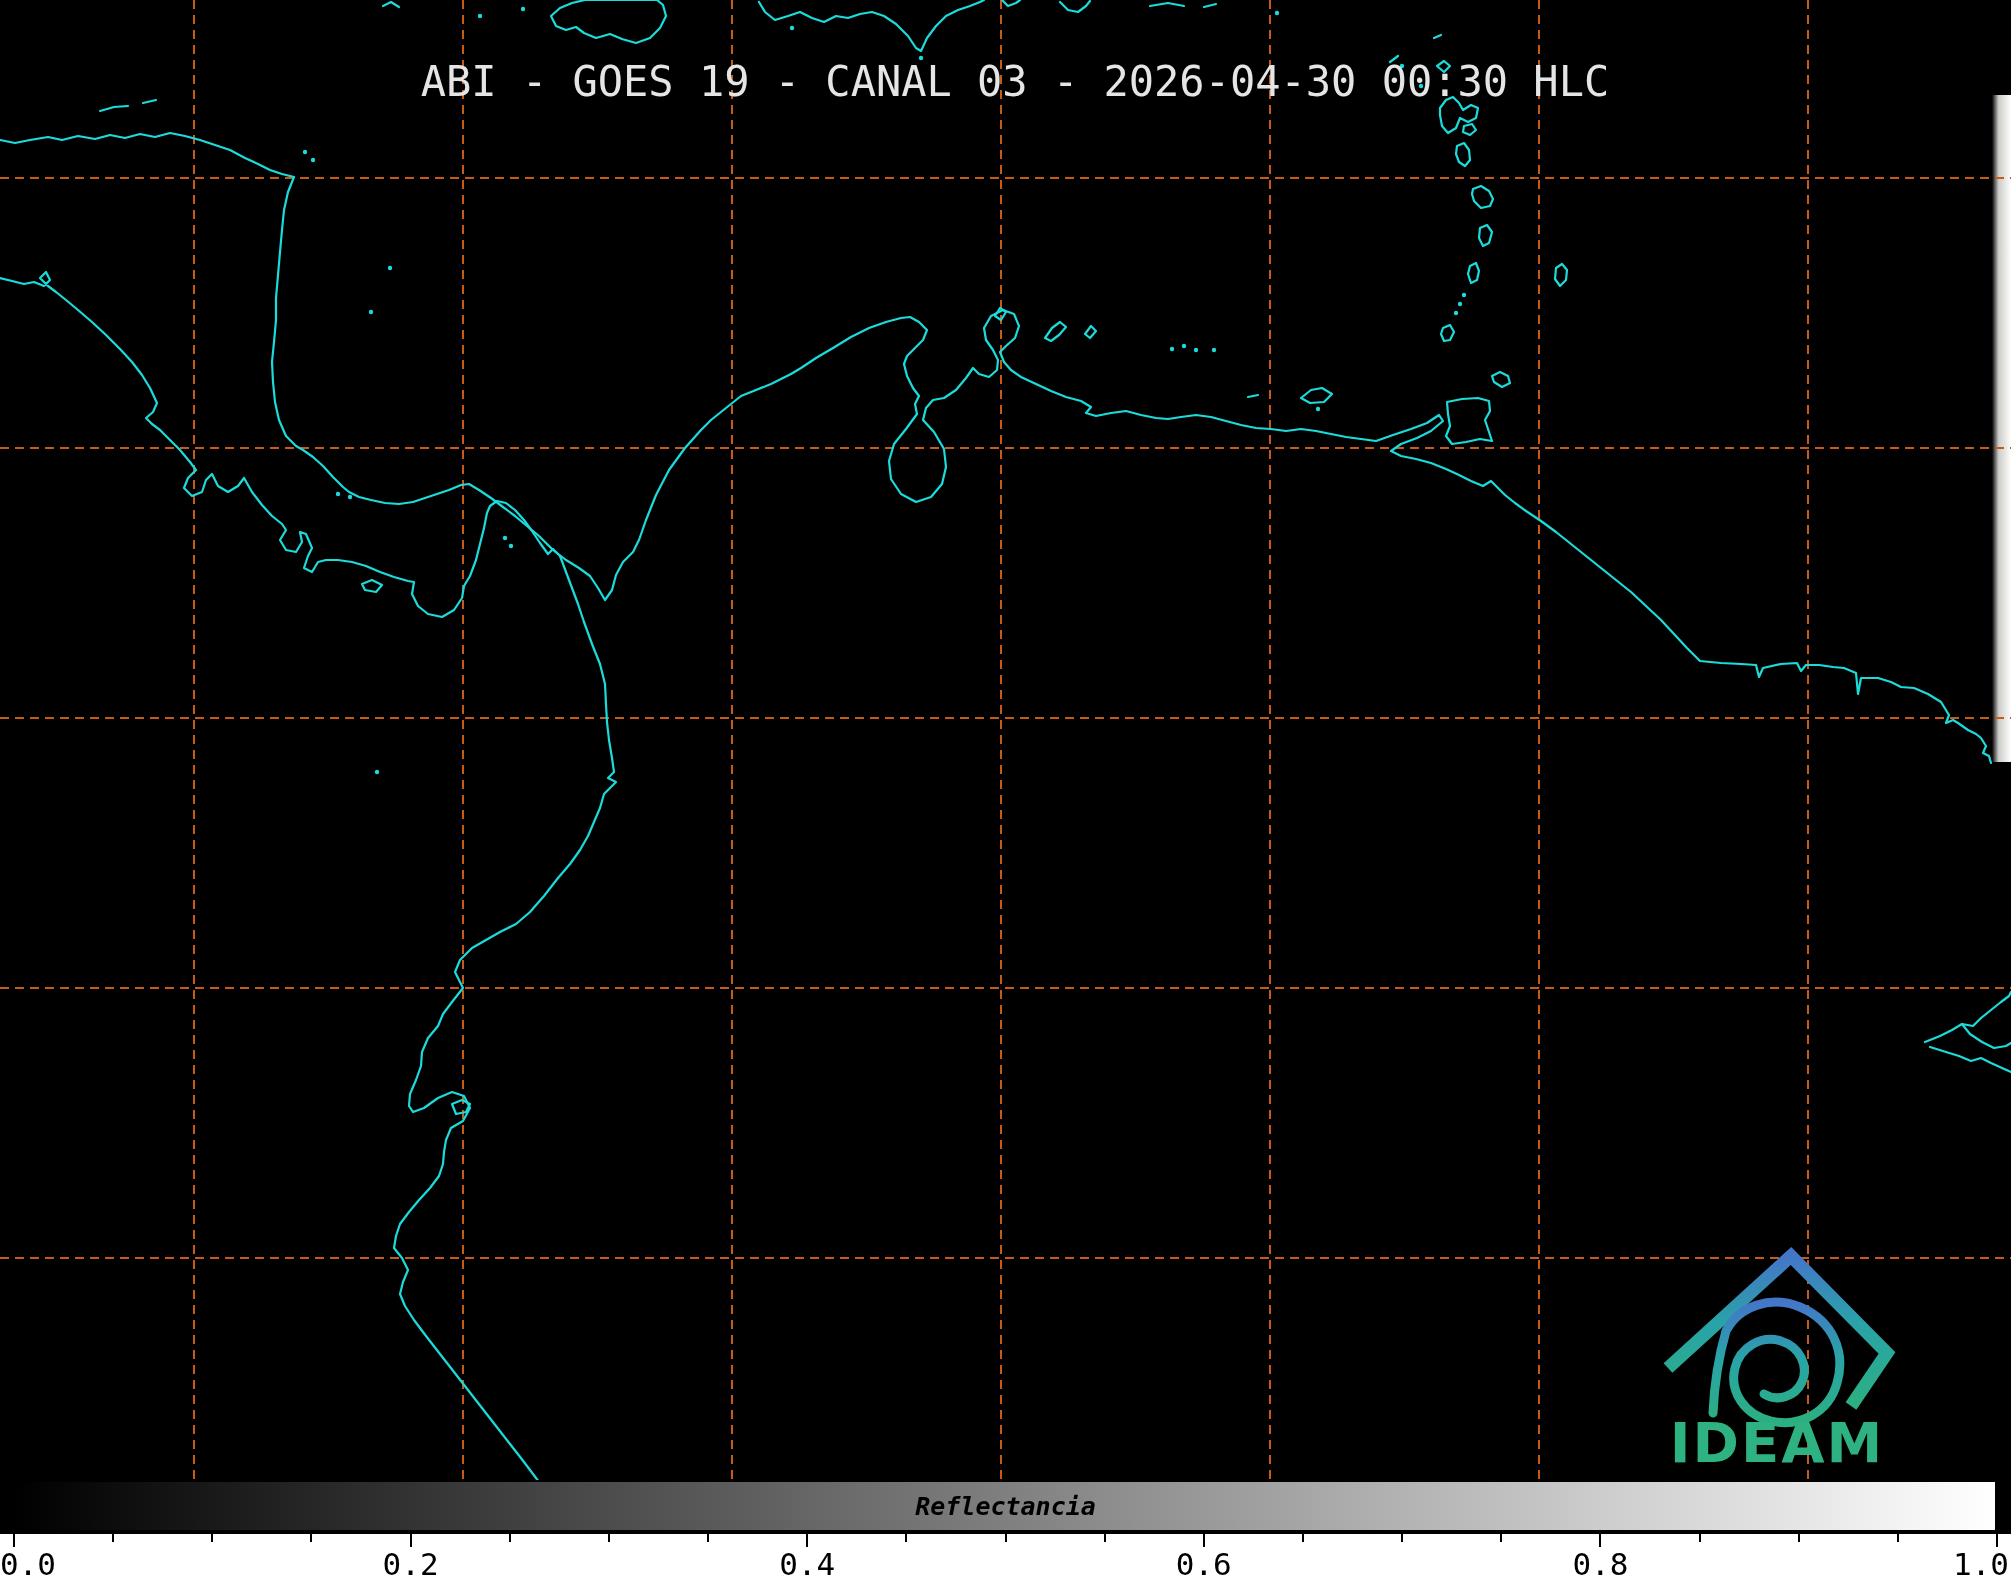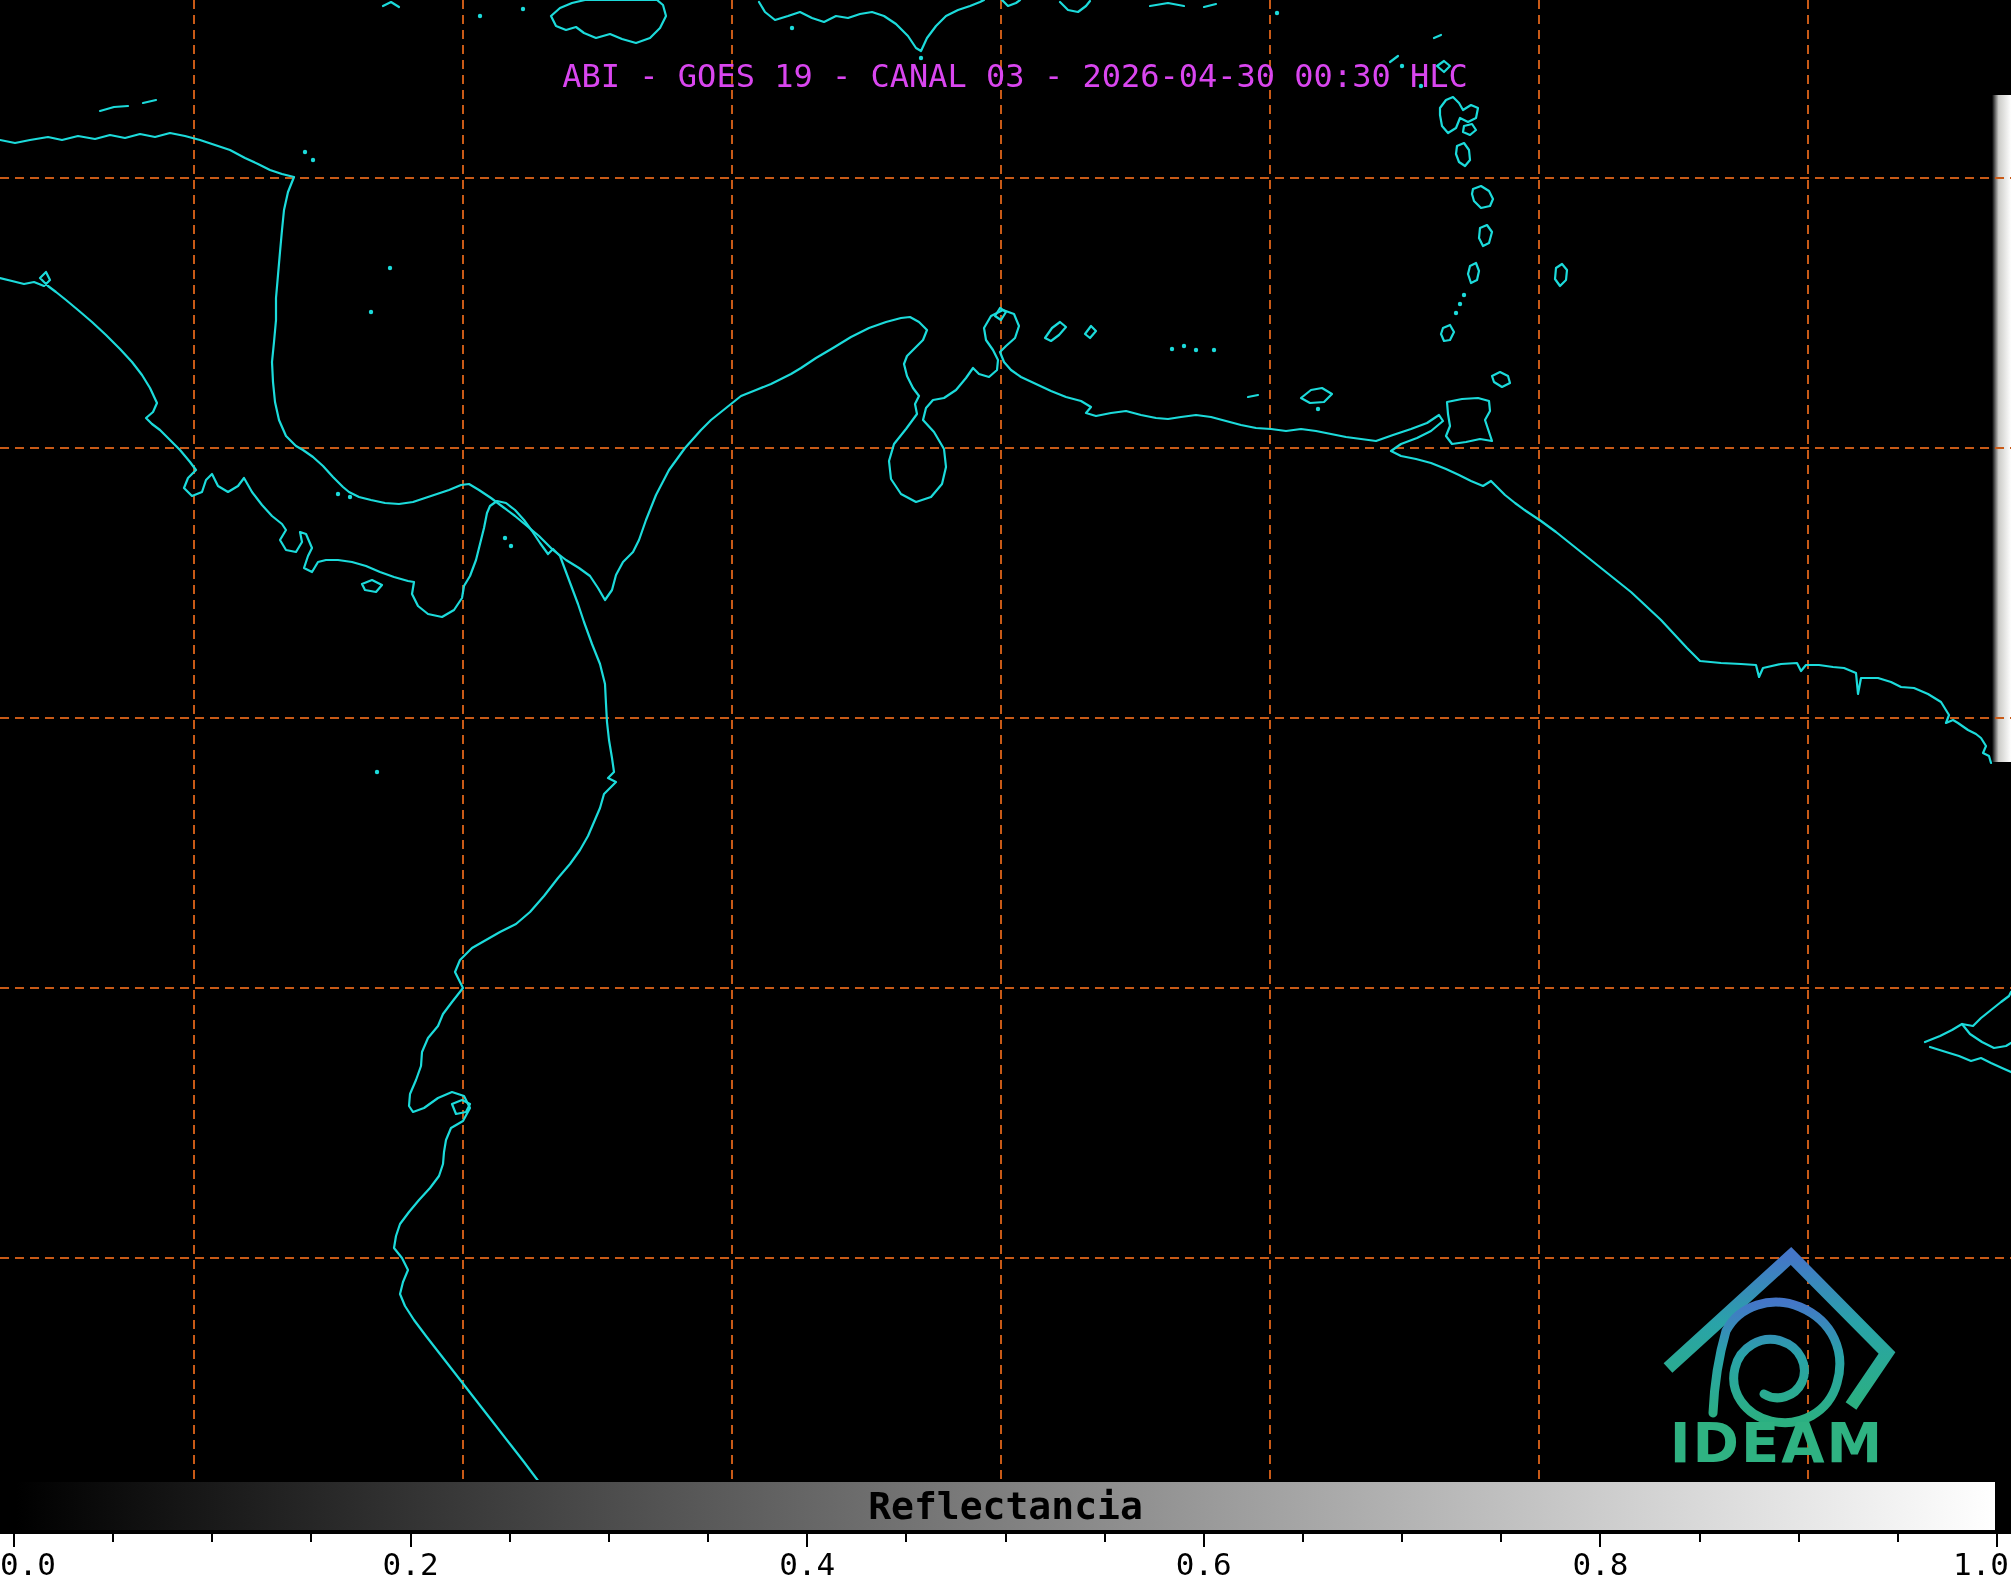--- a/index.html
+++ b/index.html
@@ -1,25 +1,25 @@
 <!DOCTYPE html>
 <html><head>
 <meta charset="utf-8">
 <style>
   html,body{margin:0;padding:0;background:#000;}
   #canvas{position:relative;width:2011px;height:1577px;background:#000;overflow:hidden;
           font-family:"DejaVu Sans Mono","Liberation Mono",monospace;}
   #map-svg{position:absolute;left:0;top:0;}
   #title{position:absolute;top:57px;left:1015px;transform:translateX(-50%);
-         font-size:32px;letter-spacing:0px;color:#d946ef;white-space:nowrap;z-index:5;}
+         font-size:42px;letter-spacing:0px;color:#e5e5e5;white-space:nowrap;z-index:5;}
   #bottom-strip{position:absolute;left:0;top:1534px;width:2011px;height:43px;background:#fff;}
   #cbar{position:absolute;left:14px;top:1480px;width:1983px;height:52px;box-sizing:border-box;
         border:2px solid #000;z-index:4;}
   #cbar-label{position:absolute;left:50%;top:50%;transform:translate(-50%,-50%);
-              font-weight:bold;font-size:38px;color:#000;white-space:nowrap;}
+              font-weight:bold;font-size:25px;color:#000;white-space:nowrap;font-style:italic;}
   .tick{position:absolute;width:2px;background:#000;top:1532px;z-index:6;}
   .tick-label{position:absolute;top:1546px;transform:translateX(-50%);font-size:31px;color:#000;z-index:6;}
 </style>
 </head>
 <body>
 
 <div id="canvas">
 
   <svg id="map-svg" width="2011" height="1480" viewBox="0 0 2011 1480">
     <defs>

